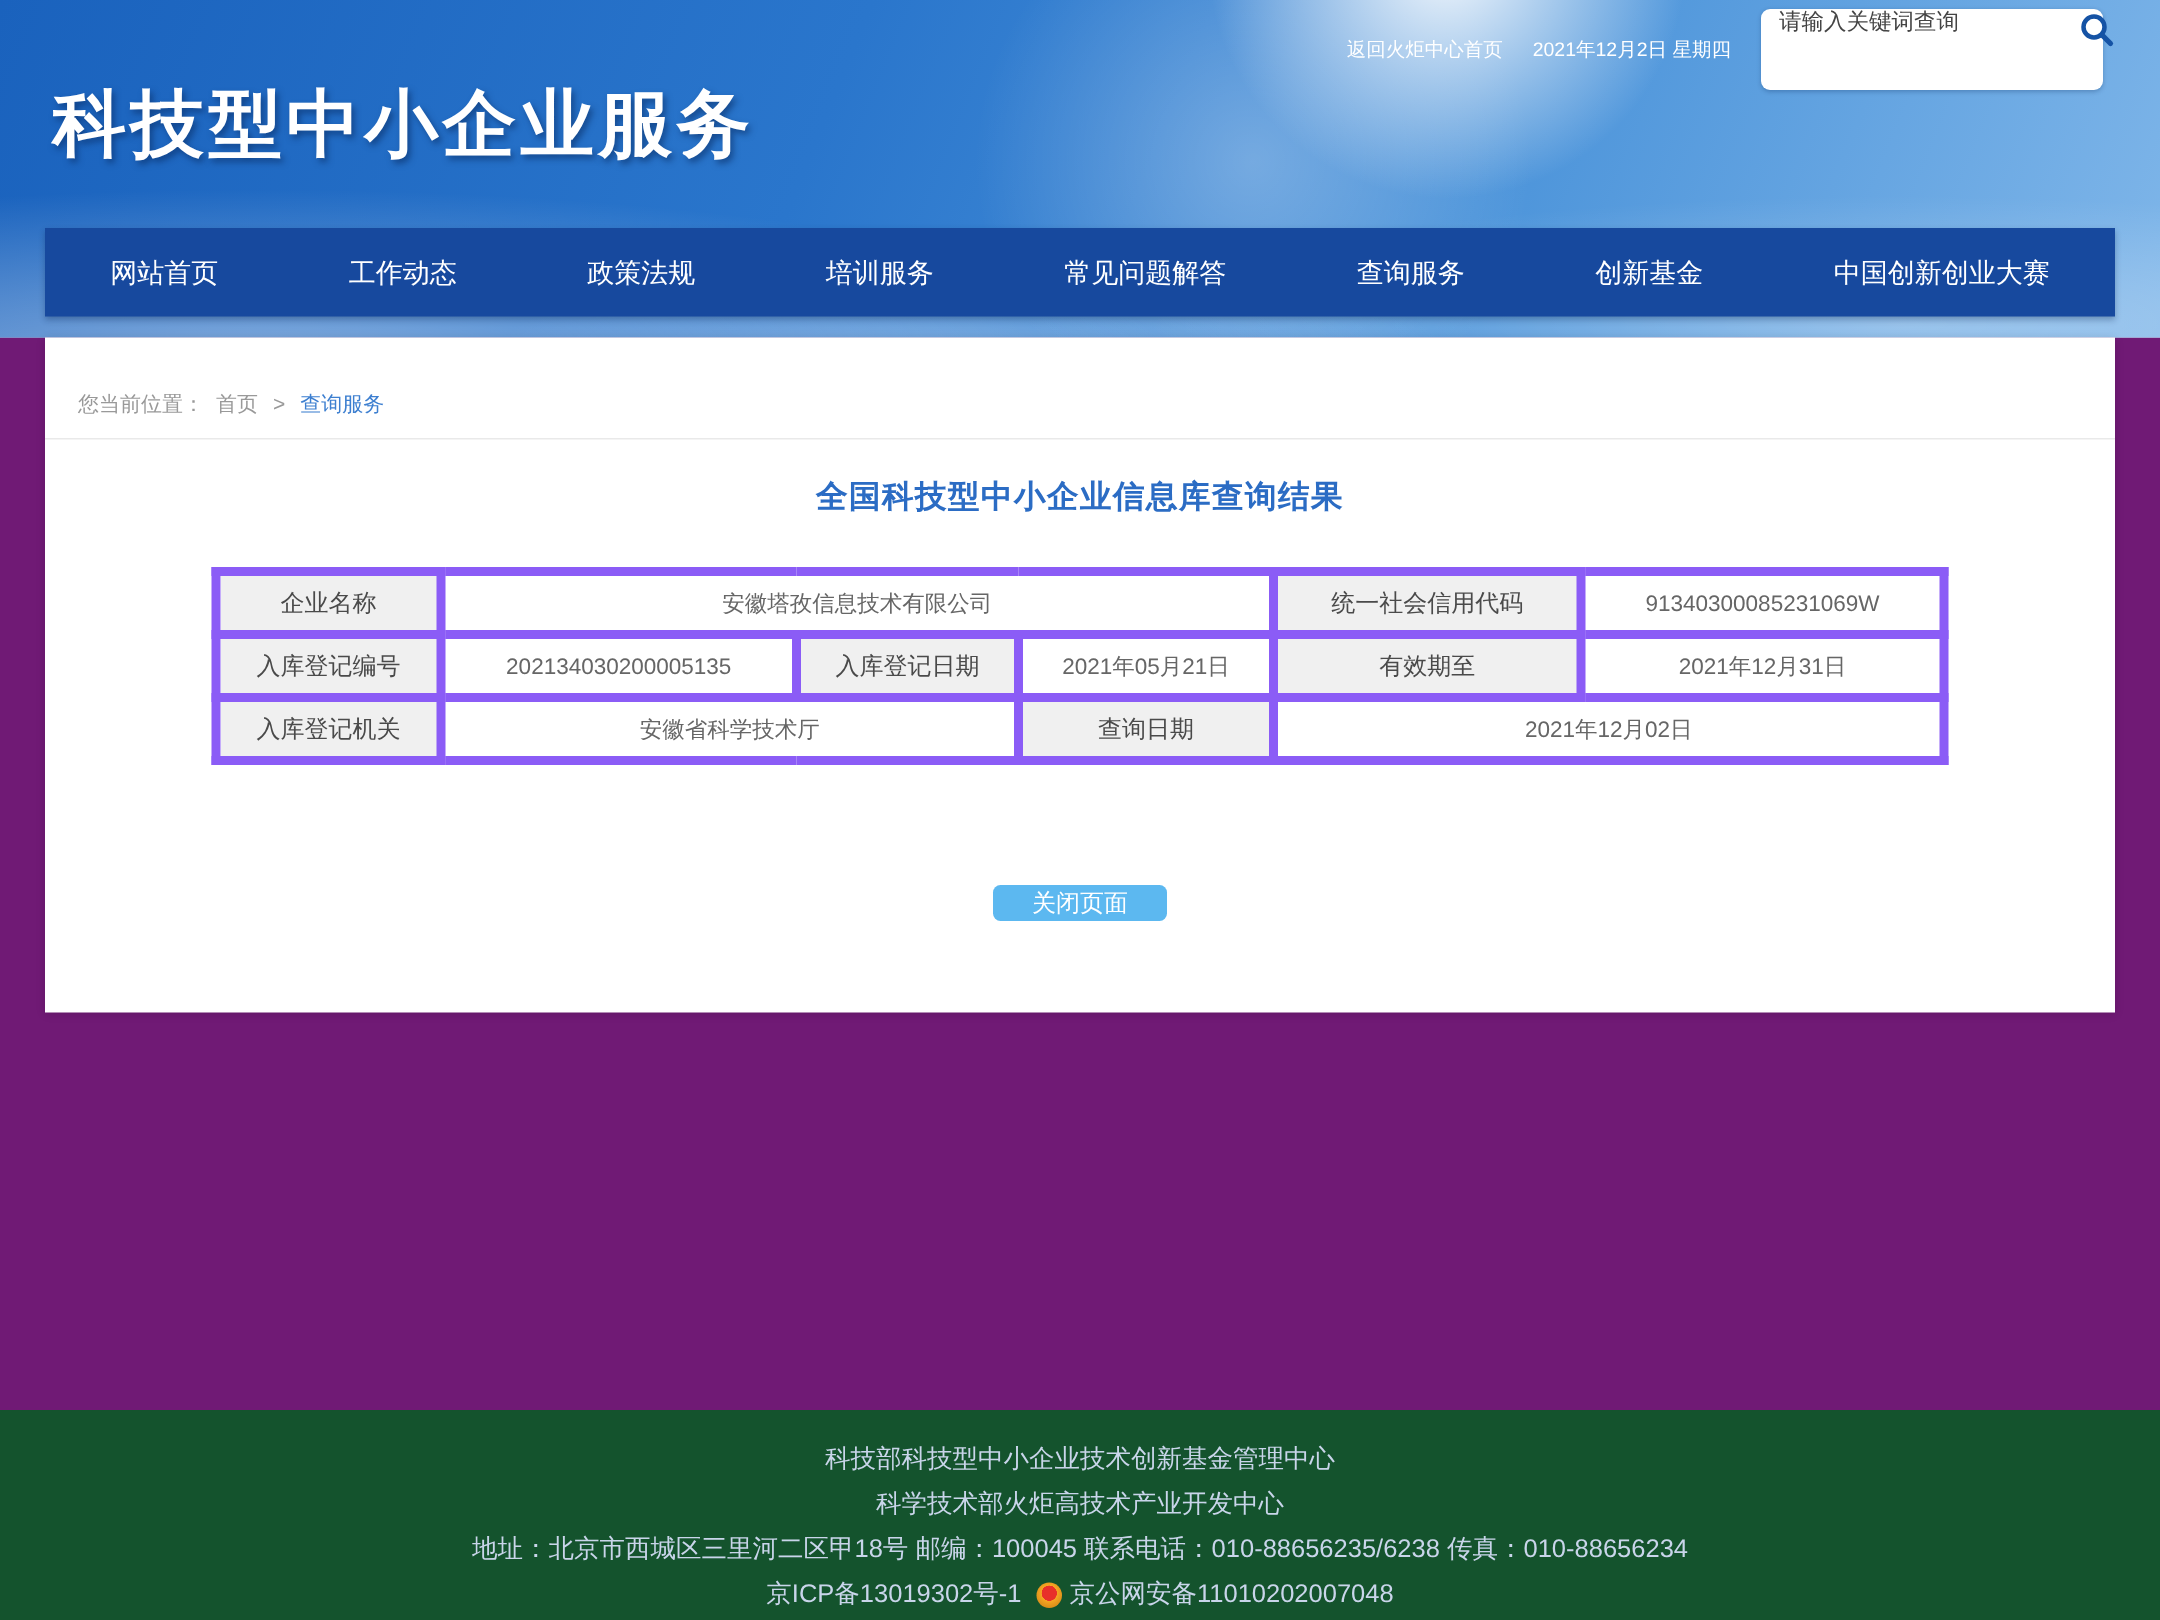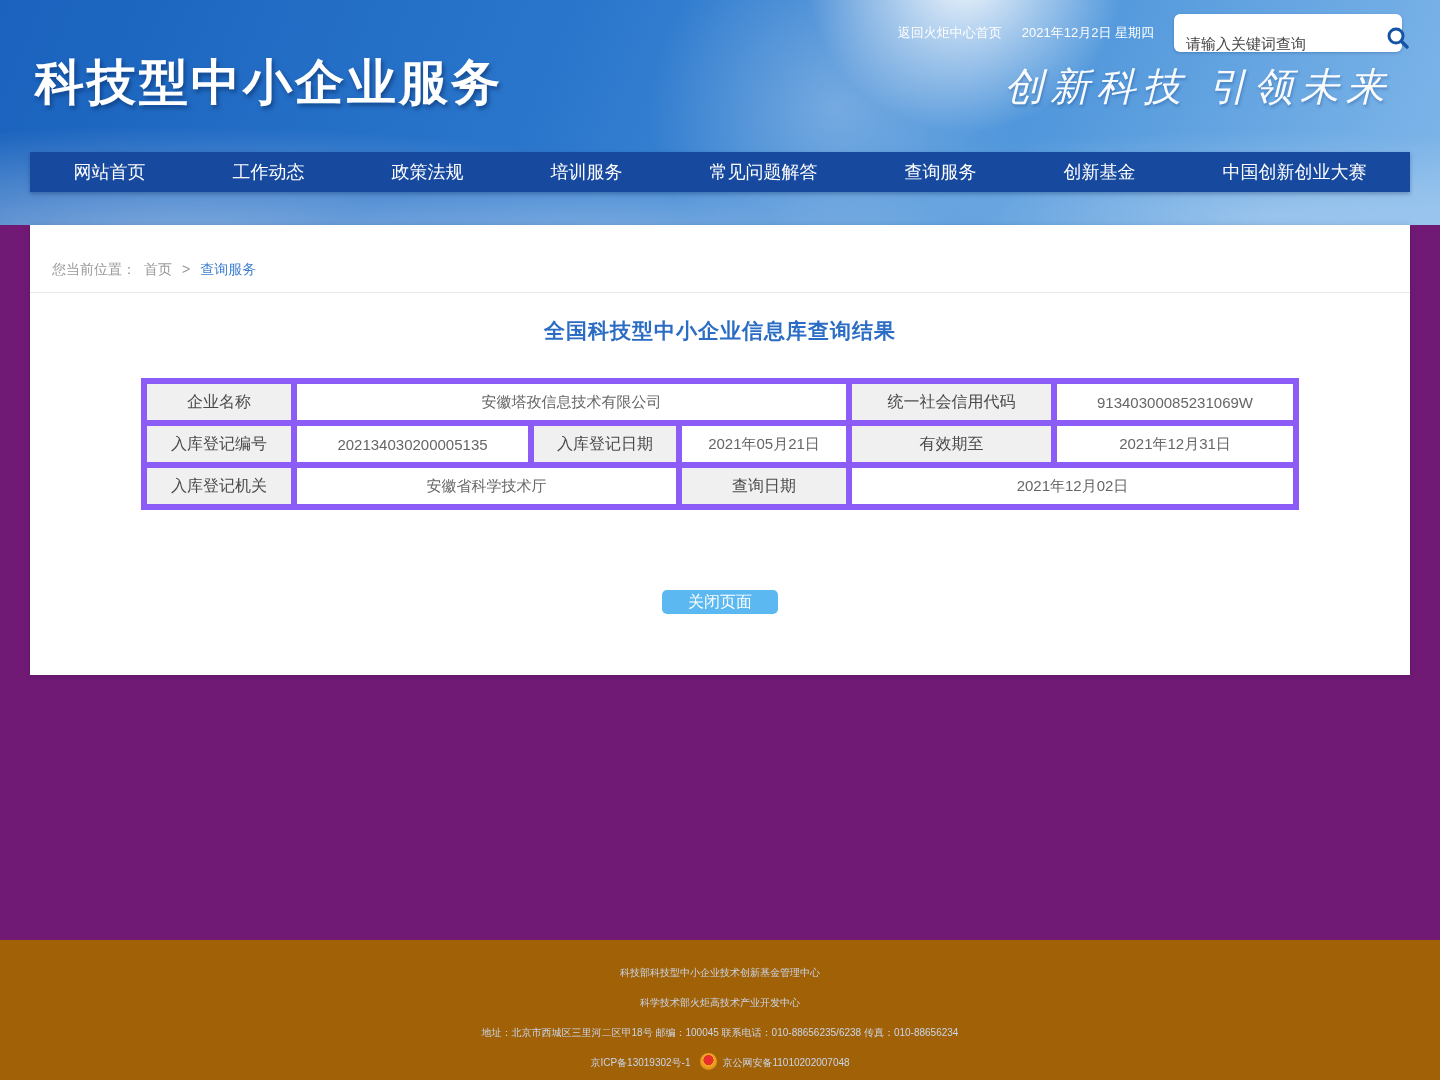--- a/index.html
+++ b/index.html
@@ -17,22 +17,22 @@
       radial-gradient(ellipse at 45% 118%, rgba(255,255,255,.35) 0%, rgba(255,255,255,0) 30%),
       linear-gradient(112deg, #1a62bd 0%, #2a76cc 38%, #4c94da 68%, #7fb6e9 100%);
   }
   .hero-topline {
     position:absolute; top:12px; right:38px; height:42px;
     display:flex; align-items:center; gap:20px;
   }
   .top-link { color:#fff; font-size:13px; text-decoration:none; cursor:pointer; }
   .top-date { color:#fff; font-size:13px; }
   .search-box {
-    width:228px; height:38px; background:#fff; border-radius:6px;
-    display:flex; align-items:flex-end; padding:0 8px 0 12px;
+    width:228px; height:54px; background:#fff; border-radius:6px;
+    display:flex; align-items:flex-start; padding:0 8px 0 12px;
     box-shadow:0 1px 3px rgba(0,30,80,.25);
   }
   .search-box input {
     border:none; outline:none; flex:1; font-size:15px; color:#333;
     font-family:"Liberation Sans", sans-serif; background:transparent;
   }
   .search-box input::placeholder { color:#444; }
   .search-btn { width:28px; height:28px; border:none; background:transparent; cursor:pointer; display:flex; align-items:center; justify-content:center; }
 
   .logo {
@@ -43,21 +43,21 @@
   }
   .slogan {
     position:absolute; right:48px; top:60px;
     font-family:"DejaVu Serif", serif; font-style:italic;
     font-size:39px; color:rgba(255,255,255,.96); letter-spacing:7px;
     text-shadow:1px 2px 3px rgba(20,60,120,.35);
   }
 
   
   .nav {
-    position:absolute; left:30px; right:30px; top:152px; height:40px;
+    position:absolute; left:30px; right:30px; top:152px; height:59px;
     background:#17499e;
     display:flex; justify-content:space-around; align-items:center;
     box-shadow:0 2px 4px rgba(0,25,70,.3);
   }
   .nav-item {
     color:#fff; font-size:18px; text-decoration:none; cursor:pointer;
     padding:0 10px; white-space:nowrap;
   }
 
   
@@ -89,22 +89,22 @@
   table.result td.val { background:#fff; color:#666; font-size:15px; }
 
   .close-btn {
     display:block; margin:80px auto 0; width:116px; height:24px;
     background:#5cb8f0; color:#fff; font-size:16px; border:none;
     border-radius:5px; cursor:pointer; font-family:Liberation Mono, monospace;
   }
 
   
   .footer {
-    height:140px; background:#a16207; text-align:center;
-    padding-top:18px; color:#c9d5ea; font-size:10px;
+    height:140px; background:#14532d; text-align:center;
+    padding-top:18px; color:#c9d5ea; font-size:17px;
   }
   .footer .fline { line-height:30px; }
   .footer a { color:#c9d5ea; text-decoration:none; cursor:pointer; }
   .badge {
     display:inline-block; width:17px; height:17px; border-radius:50%;
     background:radial-gradient(circle at 50% 42%, #e8302a 0%, #e8302a 38%, #f5a623 40%, #c67c12 100%);
     vertical-align:-4px; margin:0 5px 0 10px;
   }
 </style>
 </head>
@@ -121,21 +121,20 @@
           <svg width="26" height="26" viewBox="0 0 26 26" fill="none">
             <circle cx="11" cy="11" r="7" stroke="#1553a5" stroke-width="3"></circle>
             <line x1="16.5" y1="16.5" x2="22" y2="22" stroke="#1553a5" stroke-width="3.5" stroke-linecap="round"></line>
           </svg>
         </span>
       </button>
     </div>
   </div>
 
   <div class="logo">科技型中小企业服务</div>
-  <div class="slogan">创新科技 引领未来</div>
 
   <nav class="nav">
     <a class="nav-item">网站首页</a>
     <a class="nav-item">工作动态</a>
     <a class="nav-item">政策法规</a>
     <a class="nav-item">培训服务</a>
     <a class="nav-item">常见问题解答</a>
     <a class="nav-item">查询服务</a>
     <a class="nav-item">创新基金</a>
     <a class="nav-item">中国创新创业大赛</a>

